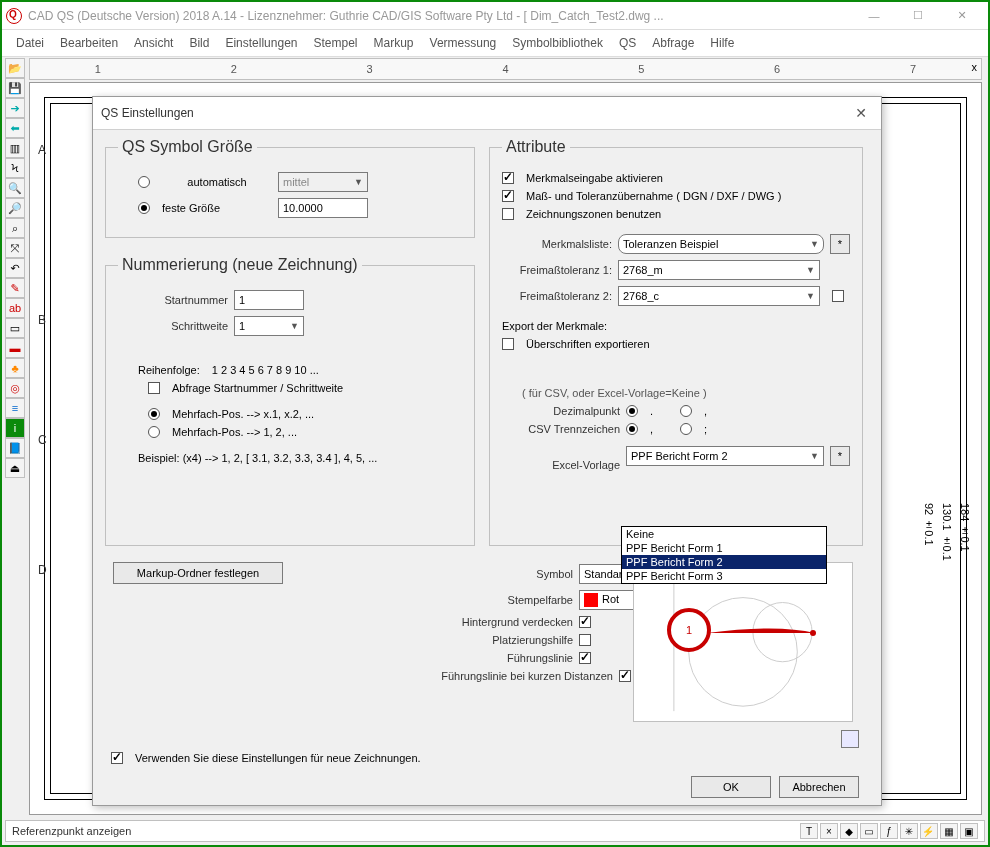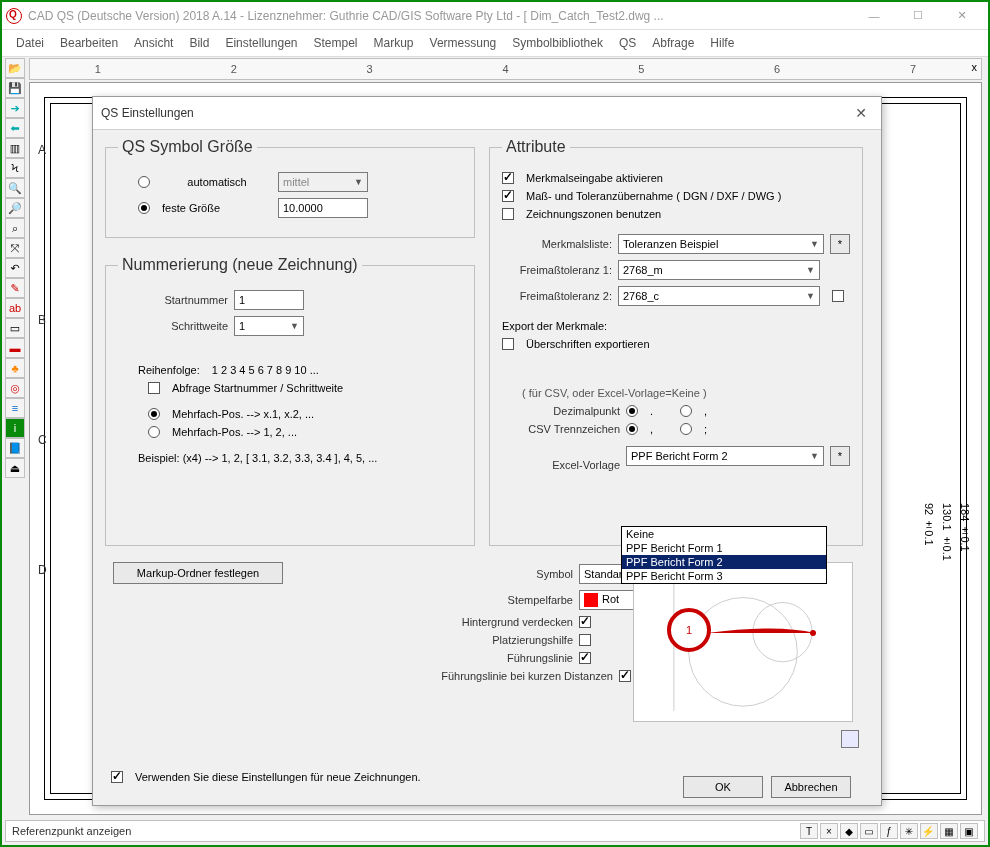--- a/index.html
+++ b/index.html
@@ -60,22 +60,22 @@
   input.txt, .sel { height:20px; border:1px solid #7a7a7a; background:#fff; padding:0 4px; font-size:11px;}
   .sel { display:flex; align-items:center; justify-content:space-between; min-width:60px;}
   .sel .arrow{ font-size:9px; color:#555; margin-left:4px;}
   .sel.dis { background:#f0f0f0; color:#888;}
   .sqbtn { width:20px; height:20px; border:1px solid #7a7a7a; background:#e9e9e9; display:flex; align-items:center; justify-content:center;}
   .btn { height:22px; padding:0 14px; border:1px solid #7a7a7a; background:#e9e9e9; display:inline-flex; align-items:center; justify-content:center;}
 
   .markup-btn { position:absolute; left:20px; top:432px;}
   .sym-area { position:absolute; left:300px; top:428px; width:330px;}
   .sym-area .row .lbl{ min-width:180px;}
-  .use-row { position:absolute; left:18px; top:635px;}
-  .ok-row { position:absolute; right:30px; bottom:16px; display:flex; gap:8px;}
+  .use-row { position:absolute; left:18px; top:616px;}
+  .ok-row { position:absolute; right:22px; bottom:16px; display:flex; gap:8px;}
   .save-ico { position:absolute; right:22px; top:600px; width:18px; height:18px; border:1px solid #7a7a7a; background:#e8e8ff;}
 
   
   .dd-open { position:absolute; border:1px solid #000; background:#fff; z-index:50;}
   .dd-open div { padding:1px 4px; font-size:11px;}
   .dd-open div.sel-row { background:#0a246a; color:#fff;}
 
   
   .callout { position:absolute; z-index:60;}
   .callout .bubble{ width:44px; height:44px; border:4px solid #c80000; border-radius:50%; background:#fff; display:flex; align-items:center; justify-content:center; color:#c80000; font-size:22px;}
@@ -244,21 +244,21 @@
           <span class="chk on"></span>
           <span>Maß- und Toleranzübernahme ( DGN / DXF / DWG )</span>
         </div>
       <div class="row">
           <span class="chk"></span>
           <span>Zeichnungszonen benutzen</span>
         </div>
 
       <div class="row" style="margin-top:14px;">
         <span class="lbl" style="min-width:110px;">Merkmalsliste:</span>
-        <div class="sel" style="flex:1;">
+        <div class="sel" style="flex:1;border-radius:8px;">
             <span>Toleranzen Beispiel</span>
             <span class="arrow">▼</span>
           </div>
         <div class="sqbtn">
             <span>*</span>
           </div>
       </div>
       <div class="row">
         <span class="lbl" style="min-width:110px;">Freimaßtoleranz 1:</span>
         <div class="sel" style="flex:1;">

